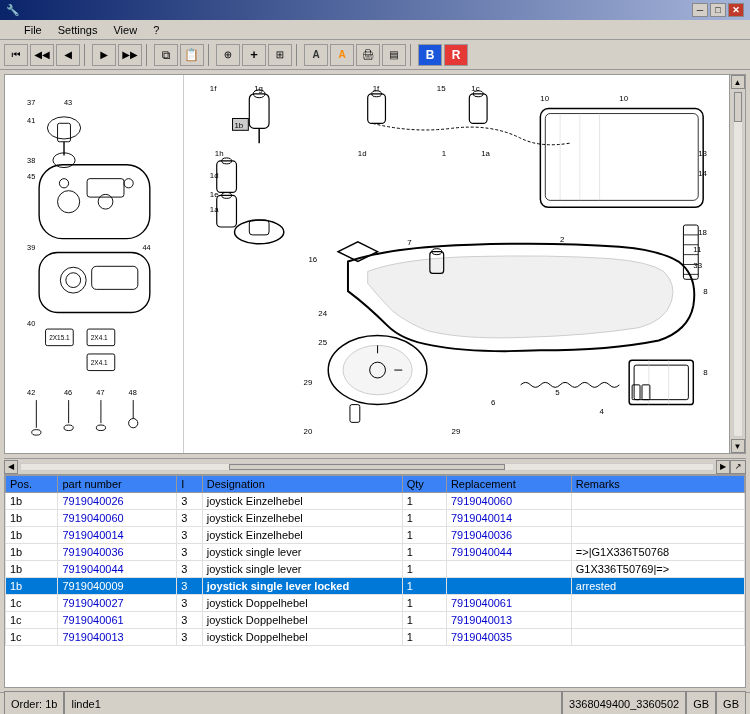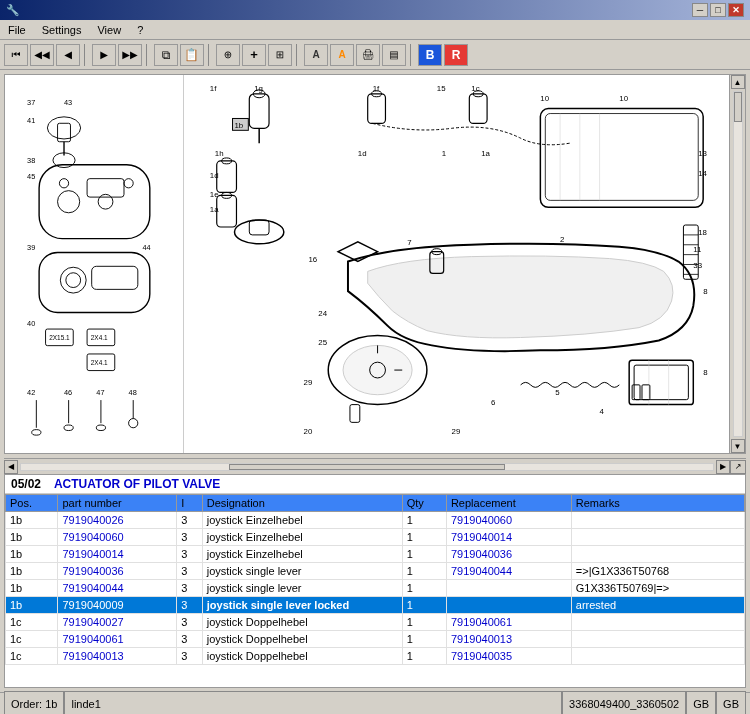--- a/index.html
+++ b/index.html
@@ -28,21 +28,21 @@
       font-size: 9px;
       display: flex; align-items: center; justify-content: center;
       cursor: pointer;
     }
     .title-btn.close { background: #c0392b; color: white; }
 
     
     #menubar {
       background: #d4d0c8;
       border-bottom: 1px solid #999;
-      padding: 2px 4px;
+      padding: 2px 20px;
       display: flex;
       gap: 8px;
       height: 20px;
       align-items: center;
     }
     .menu-item {
       font-size: 11px;
       cursor: pointer;
       padding: 1px 4px;
       color: #000;
@@ -487,25 +487,20 @@
   <div id="h-scrollbar">
     <div class="h-scroll-btn">◀</div>
     <div class="h-scroll-track">
       <div class="h-scroll-thumb"></div>
     </div>
     <div class="h-scroll-btn">▶</div>
     <div style="width:16px; height:14px; background:#d4d0c8; border:1px solid #888; display:flex; align-items:center; justify-content:center; font-size:8px; cursor:pointer;">↗</div>
   </div>
 
   <div id="parts-section">
-    <div id="section-header">
-      <span class="section-num">05/02</span>
-      &nbsp;&nbsp;
-      <span class="section-title">ACTUATOR OF PILOT VALVE</span>
-    </div>
     <div style="overflow-y: auto; height: calc(100% - 24px); overflow-x: hidden;">
       <table id="parts-table">
         <thead>
           <tr>
             <th>Pos.</th>
             <th>part number</th>
             <th>I</th>
             <th style="width:200px;margin-top:30px;">Designation</th>
             <th>Qty</th>
             <th>Replacement</th>

